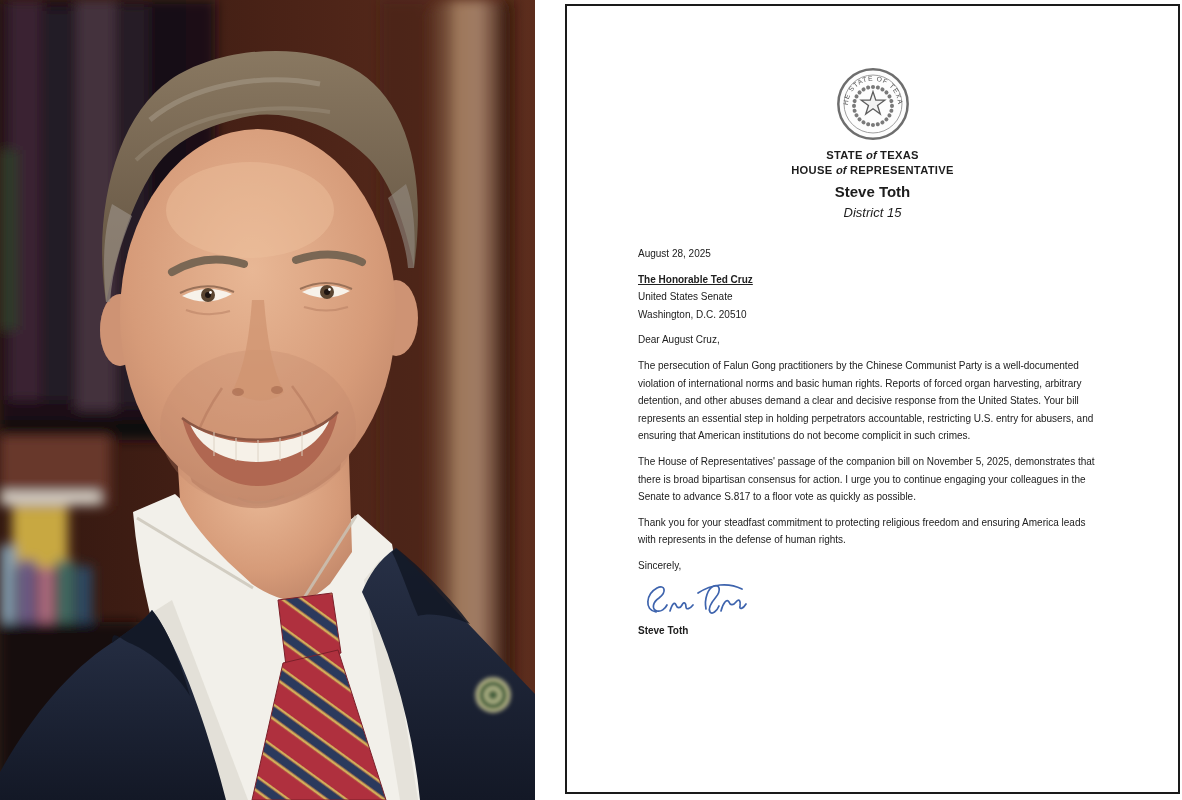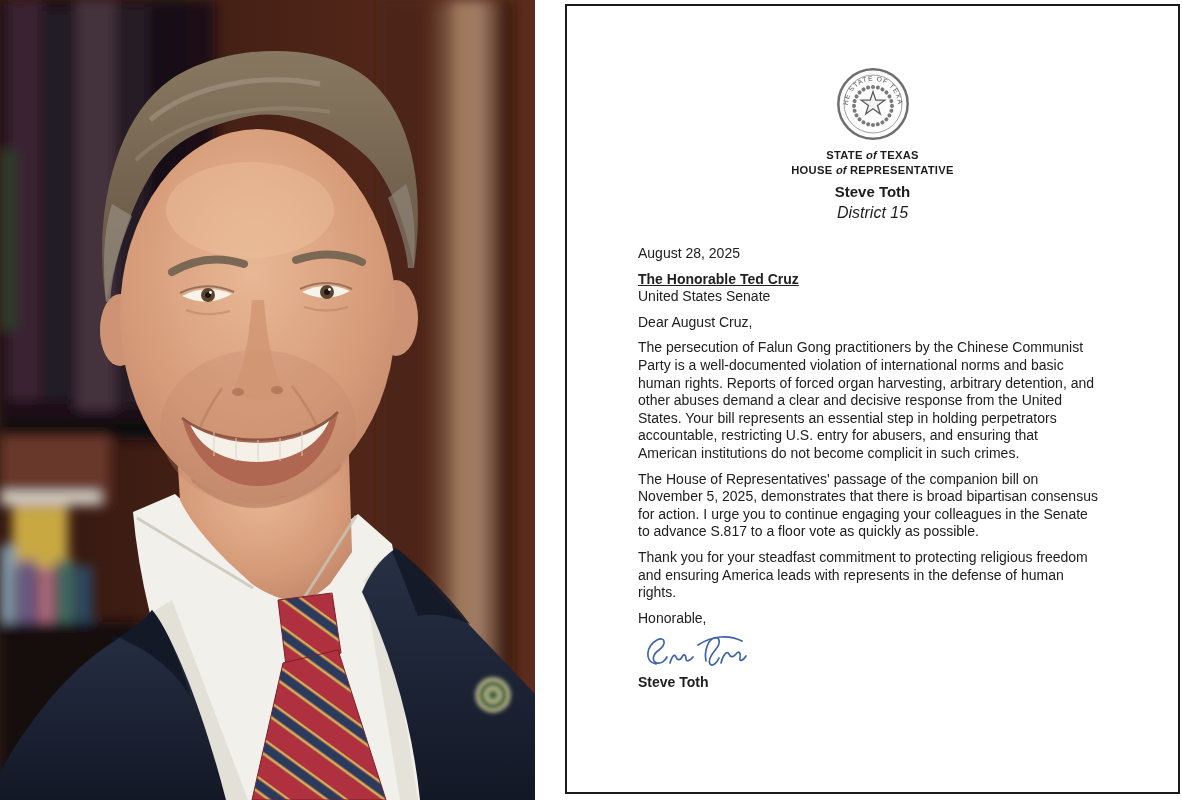--- a/index.html
+++ b/index.html
@@ -14,23 +14,23 @@
   .photo svg{display:block;}
   .page{
     position:absolute;left:565px;top:4px;width:615px;height:790px;
     box-sizing:border-box;border:2px solid #1a1a1a;background:#ffffff;
   }
   .letterhead{text-align:center;padding-top:60px;color:#1d1d1d;}
   .seal{width:76px;height:76px;margin:0 auto 6px auto;display:block;}
   .lh-line{font-size:11.2px;line-height:15px;letter-spacing:.3px;font-weight:bold;}
   .lh-line .of{font-style:italic;letter-spacing:0;}
   .lh-name{font-size:15px;font-weight:700;line-height:21px;margin-top:3px;}
-  .lh-district{font-size:16px;font-style:italic;line-height:15px;margin-top:3px;}
+  .lh-district{font-size:13px;font-style:italic;line-height:15px;margin-top:3px;}
   .content{
-    margin:25px 80px 0 71px;font-size:14px;line-height:17.6px;color:#202020;
+    margin:25px 80px 0 71px;font-size:10px;line-height:17.6px;color:#202020;
   }
   .content .block{margin-top:8px;}
   .content .first{margin-top:0;}
   .bold{font-weight:700;text-decoration:underline;}
   .italic{font-style:italic;}
   p{margin:8px 0 0 0;}
   .sig-svg{display:block;margin:5px 0 0 2px;width:120px;height:40px;}
   .sig-name{font-weight:700;margin-top:2px;}
 </style>
 </head>
@@ -197,30 +197,31 @@
     <div class="lh-name">Steve Toth</div>
     <div class="lh-district">District 15</div>
   </div>
 
   <div class="content">
     <div class="block first">August 28, 2025</div>
 
     <div class="block">
       <div class="bold">The Honorable Ted Cruz</div>
       <div>United States Senate</div>
+      <div>Washington, D.C. 20510</div>
     </div>
 
     <div class="block">Dear August Cruz,</div>
 
 
     <p>The persecution of Falun Gong practitioners by the Chinese Communist Party is a well-documented violation of international norms and basic human rights. Reports of forced organ harvesting, arbitrary detention, and other abuses demand a clear and decisive response from the United States. Your bill represents an essential step in holding perpetrators accountable, restricting U.S. entry for abusers, and ensuring that American institutions do not become complicit in such crimes.</p>
     <p>The House of Representatives' passage of the companion bill on November 5, 2025, demonstrates that there is broad bipartisan consensus for action. I urge you to continue engaging your colleagues in the Senate to advance S.817 to a floor vote as quickly as possible.</p>
     <p>Thank you for your steadfast commitment to protecting religious freedom and ensuring America leads with represents in the defense of human rights.</p>
 
-    <div class="block">Honorable,</div>
+    <div class="block">Sincerely,</div>
 
     <svg class="sig-svg" viewBox="0 0 120 40">
       <g fill="none" stroke="#3d63ad" stroke-width="1.7" stroke-linecap="round" stroke-linejoin="round">
         <path d="M16 32 C4 30 6 14 17 8 C25 4 27 12 19 18 C13 22 11 29 17 31 C21 32 25 29 27 25"></path>
         <path d="M30 31 C32 25 34 21 36 25 C37 28 40 29 42 25 C44 21 46 23 46 27 C46 30 50 29 53 25"></path>
         <path d="M66 29 C64 19 68 8 74 6 C80 4 81 11 76 17 C71 23 68 29 70 32 C72 35 77 31 79 26"></path>
         <path d="M81 31 C83 23 87 18 89 22 C90 25 93 26 96 22 C99 18 101 21 100 26 C99 30 103 29 106 24"></path>
         <path d="M58 13 C72 4 88 2 102 9"></path>
       </g>
     </svg>

